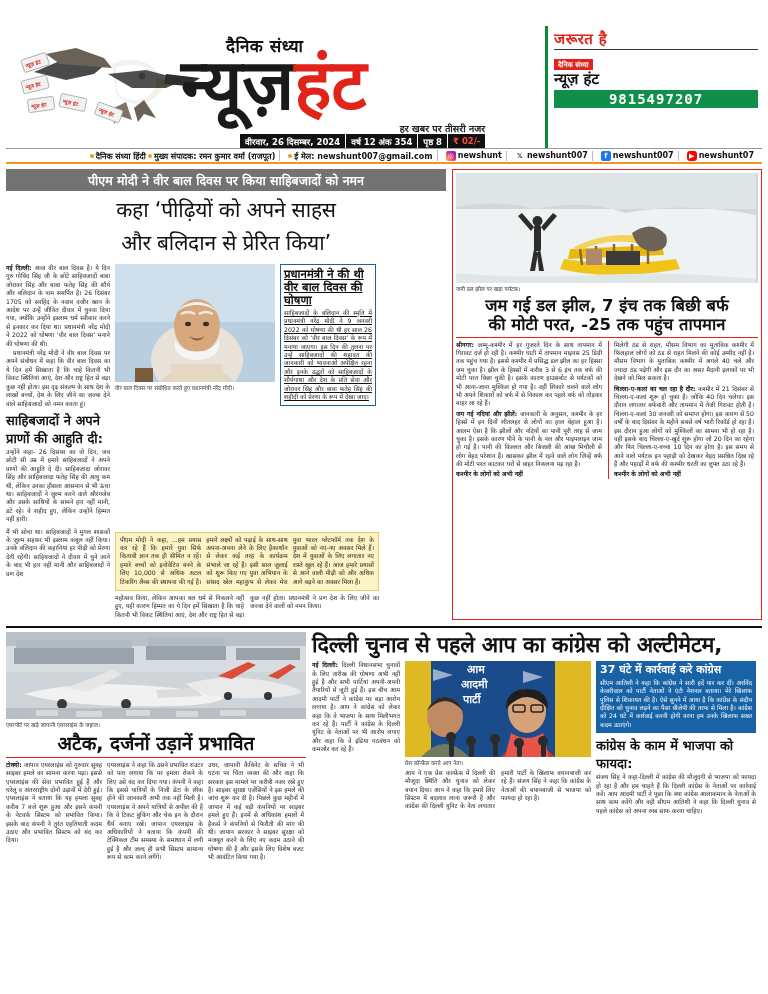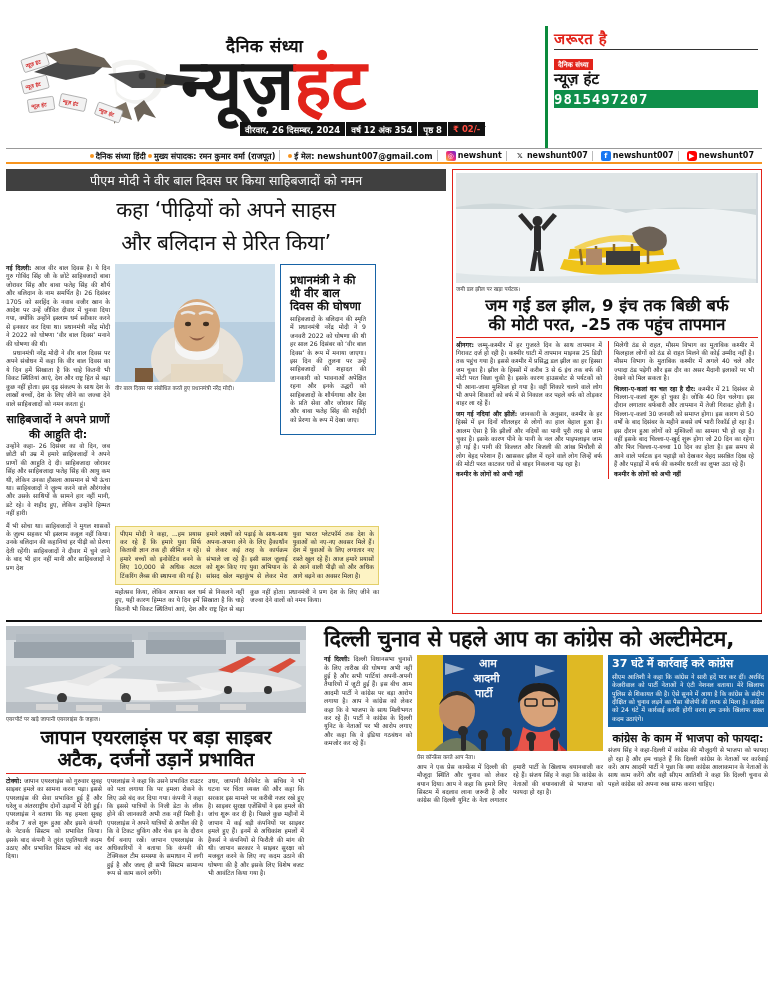--- a/index.html
+++ b/index.html
@@ -31,21 +31,21 @@
     font-family: "DejaVu Sans", sans-serif; white-space: nowrap;
   }
   .mh-title .blk { color: #1a1a1a; }
   .mh-title .red { color: #e2231a; }
   .mh-tag {
     position: absolute; right: 48px; top: 96px;
     font-size: 9.5px; font-weight: bold; color: #222;
     font-family: "DejaVu Sans", sans-serif;
   }
   .mh-dateline {
-    position: absolute; left: 234px; top: 96px; height: 14px;
+    position: absolute; left: 234px; top: 108px; height: 14px;
     display: flex; align-items: stretch; background: #111; color: #fff;
     font-size: 8.5px; font-weight: bold; font-family: "DejaVu Sans", sans-serif;
   }
   .mh-dateline span { padding: 1px 5px; border-right: 1px solid #fff; display: flex; align-items: center; white-space: nowrap; }
   .mh-dateline span:last-child { border-right: none; color: #ff4d40; }
 
   
   .mh-ad {
     width: 218px; margin-left: 12px; border-left: 3px solid #0b8a3c;
     padding: 2px 4px 4px 6px; height: 122px;
@@ -56,21 +56,21 @@
     border-bottom: 1.5px solid #333; padding-bottom: 1px; margin-bottom: 3px;
   }
   .ad-kicker {
     display: inline-block; background: #e2231a; color: #fff;
     font-size: 7px; font-weight: bold; padding: 1px 4px; margin-bottom: 1px;
     font-family: "DejaVu Sans", sans-serif;
   }
   .ad-sub { font-size: 15px; font-weight: bold; font-family: "DejaVu Sans", sans-serif; line-height: 16px; }
   .ad-body { font-size: 7.4px; line-height: 9.6px; margin-top: 2px; color: #222; font-family: "DejaVu Sans", sans-serif; }
   .ad-phone {
-    margin-top: 3px; background: #0f8f4a; color: #fff; text-align: left;
+    margin-top: 3px; background: #0f8f4a; color: #fff; text-align: center;
     font-size: 14px; font-weight: bold; letter-spacing: 1px; padding: 1px 0;
     font-family: "DejaVu Sans Mono", monospace;
   }
 
   
   .socialbar {
     display: flex; align-items: center; justify-content: flex-end; gap: 4px;
     height: 16px; border-top: 1px solid #999; border-bottom: 2.5px solid #f7941e;
     font-size: 8px; font-weight: bold; font-family: "DejaVu Sans", sans-serif;
     padding: 0 4px 0 0; white-space: nowrap;
@@ -83,47 +83,47 @@
   .ic-x  { background: #fff; color: #111; font-weight: bold; }
   .ic-fb { background: #1877f2; }
   .ic-yt { background: #ff0000; border-radius: 3px; }
 
   
   .lead { display: flex; gap: 6px; margin-top: 5px; }
   .lead-left { width: 440px; }
   .lead-right { width: 310px; border: 1.2px solid #e2231a; padding: 3px; }
 
   .kicker-bar {
-    background: #404040; color: #fff; text-align: center;
-    font-size: 12.5px; font-weight: normal; padding: 2.5px 0; margin-bottom: 3px;
+    background: #737373; color: #fff; text-align: center;
+    font-size: 12.5px; font-weight: bold; padding: 2.5px 0; margin-bottom: 3px;
     font-family: "DejaVu Sans", sans-serif;
   }
   .lead-hl {
     font-size: 21px; line-height: 33px; font-weight: normal; text-align: center;
     font-family: "DejaVu Sans", sans-serif; letter-spacing: -.3px;
   }
 
   .lead-body { display: flex; gap: 5px; margin-top: 4px; }
   .col-narrow { width: 104px; }
   .col-photo { width: 160px; }
   .col-box { width: 96px; }
 
   .place { font-weight: bold; }
   p.txt {
     font-size: 6.2px; line-height: 8.4px; text-align: justify;
     font-family: "DejaVu Sans", sans-serif; color: #1a1a1a;
     text-indent: 7px; margin-bottom: 1px;
   }
   p.txt.noind { text-indent: 0; }
-  .subhead { font-size: 11px; font-weight: bold; margin: 3px 0 1px; font-family: "DejaVu Sans", sans-serif; text-align: center; }
+  .subhead { font-size: 13px; font-weight: bold; margin: 3px 0 1px; font-family: "DejaVu Sans", sans-serif; }
 
   .photo { background: #cfd6dc; position: relative; overflow: hidden; }
   .cap { font-size: 5.6px; color: #333; padding-top: 1.5px; font-family: "DejaVu Sans", sans-serif; }
 
-  .mini-box { border: 1.2px solid #1763a6; padding: 9px; }
+  .mini-box { border: 1.2px solid #1763a6; padding: 3px; text-decoration: underline; }
   .mini-box h3 {
     font-size: 11.5px; line-height: 13px; font-weight: bold; color: #111;
     font-family: "DejaVu Sans", sans-serif; margin-bottom: 2px;
   }
 
   .yellow-box { background: #fdf3c4; border: 1px solid #e3cf6a; padding: 3px 4px; margin-top: 4px; }
   .yellow-box h3 {
     font-size: 11px; font-weight: bold; text-align: center; margin-bottom: 2px;
     font-family: "DejaVu Sans", sans-serif;
   }
@@ -133,21 +133,21 @@
   .lead-r-hl {
     font-size: 16.5px; line-height: 19px; font-weight: bold; text-align: center;
     font-family: "DejaVu Sans", sans-serif; margin: 3px 0 3px;
   }
   .hr-red { border: none; border-top: 1.5px solid #e2231a; margin: 3px 0; }
   .vline { border-left: 1px solid #e2231a; }
 
   
   .sec { margin-top: 6px; border-top: 2px solid #111; padding-top: 4px; display: flex; gap: 6px; }
   .sec-left { width: 300px; }
-  .sec-right { width: 450px; margin-left: 12px; }
+  .sec-right { width: 450px; }
   .sec-hl {
     font-size: 21.5px; line-height: 25px; font-weight: bold;
     font-family: "DejaVu Sans", sans-serif; letter-spacing: -.2px;
   }
   .sec2-hl {
     font-size: 19px; line-height: 22px; font-weight: bold; text-align: center;
     font-family: "DejaVu Sans", sans-serif;
   }
   .blue-box { background: #1763a6; color: #fff; padding: 3px 4px; }
   .blue-box h4 { font-size: 11px; line-height: 12.5px; font-weight: bold; margin-bottom: 2px; font-family: "DejaVu Sans", sans-serif; }
@@ -324,21 +324,21 @@
           <path d="M124 76 l2 16 M140 73 l0 18 M158 71 l0 20 M176 71 l0 20 M192 73 l0 18" stroke="#8a6a2a" stroke-width="2.5"></path>
           <path d="M176 60 q20 -14 34 2 q4 14 -10 16 q-18 2 -24 -18 Z" fill="#6d6257"></path>
           <rect x="130" y="76" width="16" height="16" fill="#b08968"></rect>
           <rect x="150" y="78" width="34" height="14" fill="#3b3b3b"></rect>
           <path d="M0 100 q60 6 140 2 q80 -4 160 4 L300 110 L0 110 Z" fill="#dfe6e8"></path>
         </svg>
       </div>
       <div class="cap">जमी डल झील पर खड़ा पर्यटक।</div>
 
       <div class="lead-r-hl">
-        <div>जम गई डल झील, 9 इंच तक बिछी बर्फ</div>
+        <div>जम गई डल झील, 7 इंच तक बिछी बर्फ</div>
         <div>की मोटी परत, -25 तक पहुंच तापमान</div>
       </div>
       <hr class="hr-red">
 
       <div style="display:flex; gap:6px">
         <div style="width:146px">
           <p class="txt noind"><span class="place">श्रीनगर:</span> <span>जम्मू-कश्मीर में हर गुजरते दिन के साथ तापमान में गिरावट दर्ज हो रही है। कश्मीर घाटी में तापमान माइनस 25 डिग्री तक पहुंच गया है। इससे कश्मीर में प्रसिद्ध डल झील का हर हिस्सा जम चुका है। झील के हिस्सों में करीब 3 से 6 इंच तक बर्फ की मोटी परत बिछा चुकी है। इसके कारण हाउसबोट से पर्यटकों को भी आना-जाना मुश्किल हो गया है। वहीं शिकारे चलने वाले लोग भी अपने शिकारों को बर्फ में से निकाल कर पहले बर्फ को तोड़कर बाहर ला रहे हैं।</span></p>
           <p class="txt noind" style="margin-top:2px"><span class="place">जम गई नदियां और झीलें:</span> <span>जानकारी के अनुसार, कश्मीर के हर हिस्से में इन दिनों शीतलहर से लोगों का हाल बेहाल हुआ है। आलम ऐसा है कि झीलों और नदियों का पानी पूरी तरह से जाम चुका है। इसके कारण पीने के पानी के नल और पाइपलाइन जाम हो गई है। पानी की किल्लत और बिजली की आंख मिचौली से लोग बेहद परेशान हैं। खासकर झील में रहने वाले लोग जिन्हें बर्फ की मोटी परत काटकर घरों से बाहर निकलना पड़ रहा है।</span></p>
           <p class="txt noind" style="font-weight:bold">कश्मीर के लोगों को अभी नहीं</p>
         </div>
@@ -386,21 +386,20 @@
             <rect x="70" y="79" width="26" height="6"></rect>
             <rect x="120" y="78" width="24" height="6"></rect>
             <rect x="170" y="79" width="22" height="6"></rect>
             <rect x="214" y="78" width="26" height="6"></rect>
           </g>
         </svg>
       </div>
       <div class="cap">एयरपोर्ट पर खड़े जापानी एयरलाइंस के जहाज।</div>
 
       <div class="sec2-hl" style="margin-top:3px">
-        <div>जापान एयरलाइंस पर बड़ा साइबर</div>
         <div>अटैक, दर्जनों उड़ानें प्रभावित</div>
       </div>
       <hr class="hr-red">
 
       <div style="display:flex; gap:5px">
         <div style="width:96px">
           <p class="txt noind"><span class="place">टोक्यो:</span> <span>जापान एयरलाइंस को गुरुवार सुबह साइबर हमले का सामना करना पड़ा। इससे एयरलाइंस की सेवा प्रभावित हुई हैं और घरेलू व अंतरराष्ट्रीय दोनों उड़ानों में देरी हुई। एयरलाइंस ने बताया कि यह हमला सुबह करीब 7 बजे शुरू हुआ और इसने कंपनी के नेटवर्क सिस्टम को प्रभावित किया। इसके बाद कंपनी ने तुरंत एहतियाती कदम उठाए और प्रभावित सिस्टम को बंद कर दिया।</span></p>
         </div>
         <div style="width:96px">
           <p class="txt noind">एयरलाइंस ने कहा कि उसने प्रभावित राउटर को पता लगाया कि पर हमला रोकने के लिए उसे बंद कर दिया गया। कंपनी ने कहा कि इससे यात्रियों के निजी डेटा के लीक होने की जानकारी अभी तक नहीं मिली है। एयरलाइंस ने अपने यात्रियों से अपील की है कि वे टिकट बुकिंग और चेक इन के दौरान धैर्य बनाए रखें। जापान एयरलाइंस के अधिकारियों ने बताया कि कंपनी की टेक्निकल टीम समस्या के समाधान में लगी हुई है और जल्द ही सभी सिस्टम सामान्य रूप से काम करने लगेंगे।</p>

